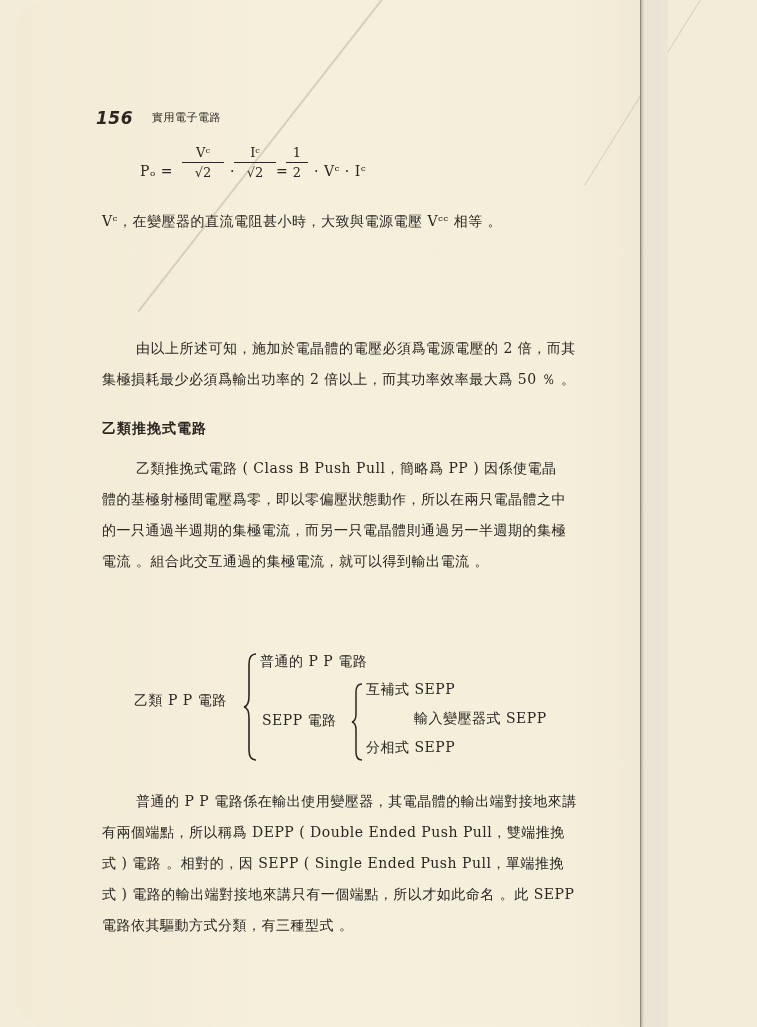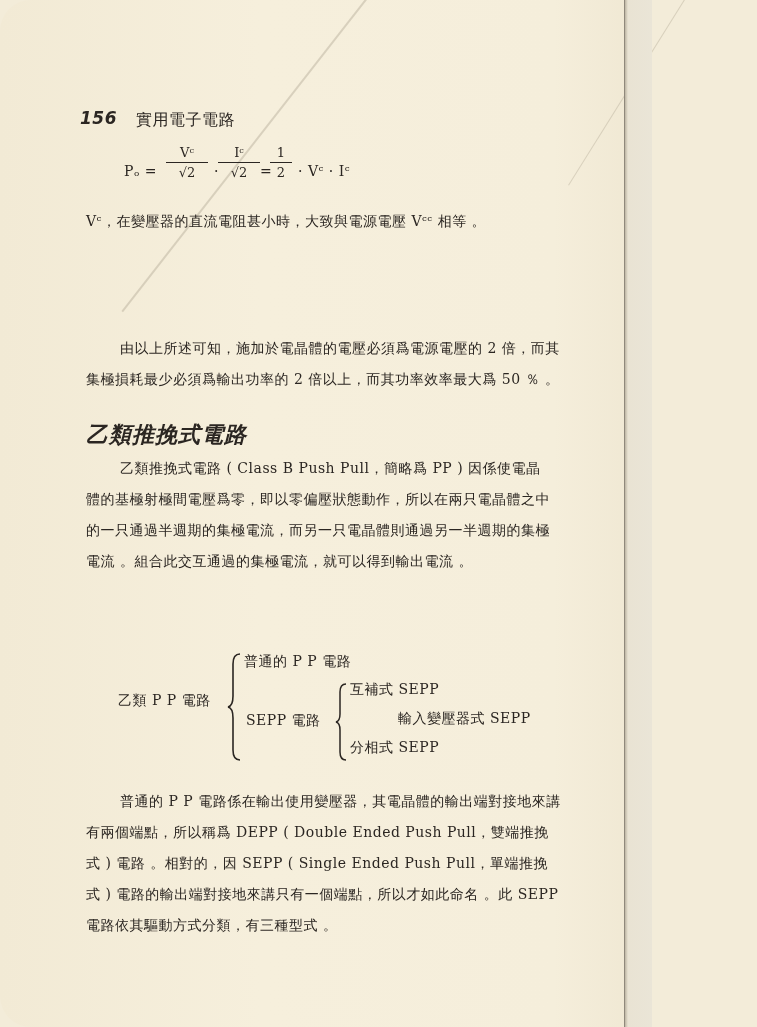--- a/index.html
+++ b/index.html
@@ -3,45 +3,45 @@
 <meta charset="utf-8">
 <style>
   html, body { margin:0; padding:0; }
   body {
     width:757px; height:1027px; overflow:hidden; position:relative;
     background:#f3ecd9;
     font-family:"DejaVu Serif", serif;
     color:#2b2622;
   }
   .page {
-    position:absolute; left:0; top:0; width:652px; height:1027px;
+    position:absolute; left:16px; top:0; width:652px; height:1027px;
     background:linear-gradient(90deg,#f2ead5 0%,#f6efdc 40%,#f5eedb 85%,#efe7d2 100%);
     border-radius:31px;
   }
   .edge {
     position:absolute; right:0; top:0; width:27px; height:1027px;
     background:linear-gradient(90deg,#bdb5a3 0px,#e9e3d3 3px,#eae5d7 100%);
     border-left:1px solid #8f887b;
   }
   .crease {
     position:absolute; left:380px; top:-20px; width:2px; height:420px;
     background:rgba(180,170,150,0.45);
     transform:rotate(38deg); transform-origin:top left;
   }
   .crease2 {
     position:absolute; left:690px; top:-10px; width:1px; height:230px;
     background:rgba(190,180,160,0.5);
     transform:rotate(32deg); transform-origin:top left;
   }
   .t { position:absolute; white-space:nowrap; font-size:14px; letter-spacing:0.5px; }
   .hdr-num { font-family:"DejaVu Sans", sans-serif; font-weight:bold; font-style:italic; font-size:17px; }
-  .hdr-title { font-size:16px; }
+  .hdr-title { font-size:11px; }
   .frac { position:absolute; text-align:center; font-size:13px; }
   .frac .bar { border-top:1.3px solid #2b2622; margin:2px 0; }
-  .heading { font-family:"DejaVu Sans", sans-serif; font-size:22px; font-weight:bold; letter-spacing:1px;font-style:italic; }
+  .heading { font-family:"DejaVu Sans", sans-serif; font-size:14px; font-weight:bold; letter-spacing:1px; }
   .brace { position:absolute; font-family:"DejaVu Serif", serif; color:#2b2622; }
 </style>
 </head>
 <body>
 
 <div class="page">
   <div class="crease"></div>
   <div class="crease2"></div>
   <div class="edge"></div>
 

